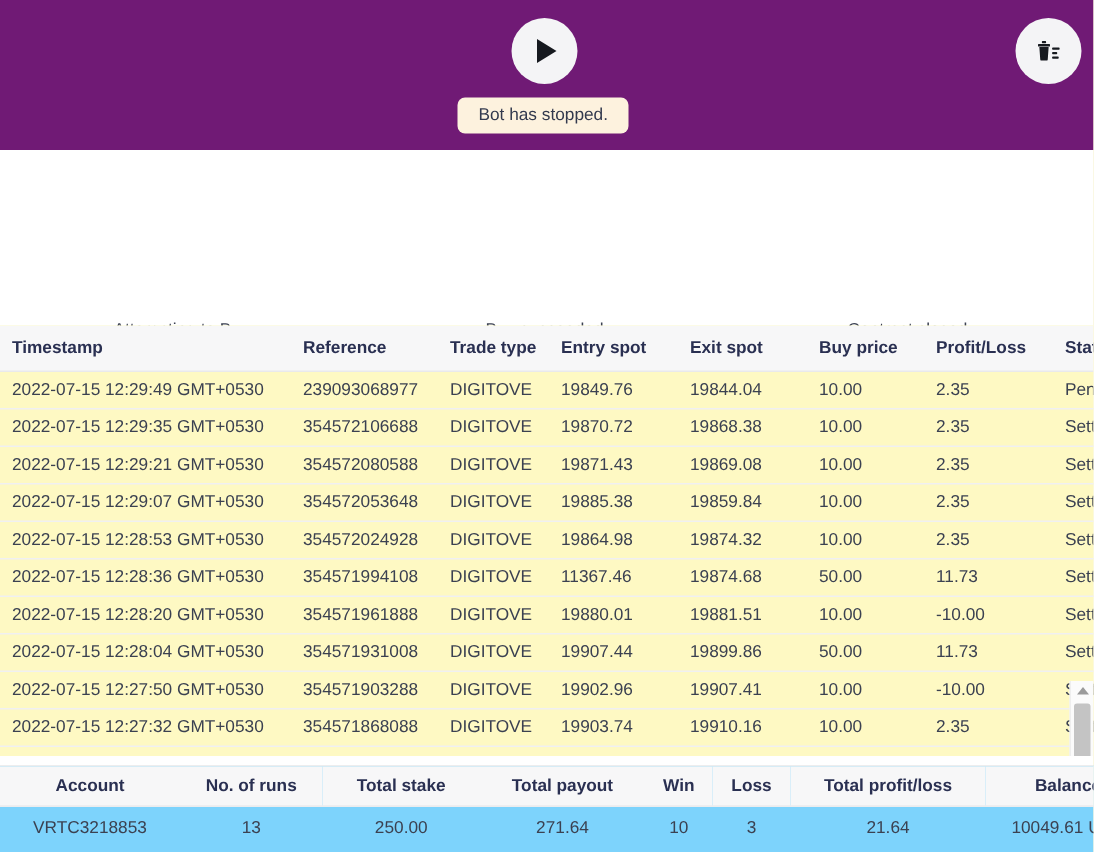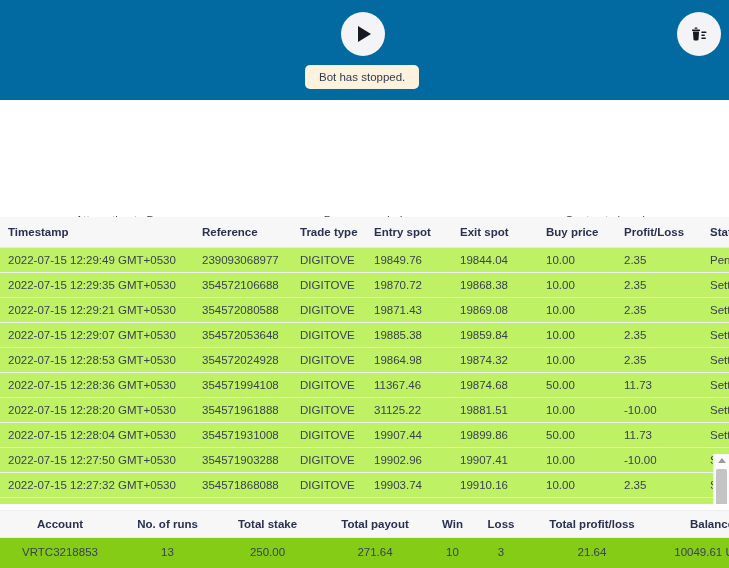--- a/index.html
+++ b/index.html
@@ -6,21 +6,21 @@
   body{
     width:729px;height:568px;overflow:hidden;
     background:#f2f3f4;
     font-family:"Liberation Sans","DejaVu Sans",sans-serif;
     color:#2a3052;
     -webkit-font-smoothing:antialiased;
   }
   .app{position:relative;width:729px;height:568px;background:#ffffff;}
 
   
-  .topbar{position:relative;height:100px;background:#0369a1;text-align:right;}
+  .topbar{position:relative;height:100px;background:#701a75;text-align:right;}
   .run-btn{
     position:absolute;left:341px;top:12px;width:44px;height:44px;border-radius:50%;
     background:#f4f4f6;border:none;display:flex;align-items:center;justify-content:center;
     cursor:pointer;padding:0;
   }
   .run-btn .tri{
     width:0;height:0;border-style:solid;border-width:8px 0 8px 13px;
     border-color:transparent transparent transparent #16191f;margin-left:3px;
   }
   .clear-btn{
@@ -59,21 +59,21 @@
   }
   .tl-tip::before{
     content:"";position:absolute;left:50%;top:-5px;margin-left:-5px;
     width:0;height:0;border-style:solid;border-width:0 5px 5px 5px;
     border-color:transparent transparent #fdf0d9 transparent;
   }
 
   
   .table-wrap{
     position:absolute;left:0;top:217px;width:729px;height:287px;
-    background:#bef264;overflow:hidden;
+    background:#fef9c3;overflow:hidden;
   }
   table.journal{border-collapse:collapse;width:712px;table-layout:fixed;}
   table.journal th{
     background:#f7f7f8;color:#2a3052;font-size:11.5px;font-weight:bold;
     text-align:left;padding:8px 0 8px 8px;border-bottom:1px solid #e9e9ec;
     height:14px;
   }
   table.journal td{
     font-size:11.5px;color:#3b4151;text-align:left;padding:6px 0 6px 8px;
     border-bottom:1px solid #f0f0f2;height:12px;white-space:nowrap;overflow:hidden;
@@ -102,21 +102,21 @@
   .sbar .arrow.up{top:0;}
   .sbar .arrow .g{width:0;height:0;border-style:solid;}
   .sbar .arrow.up .g{border-width:0 4px 5px 4px;border-color:transparent transparent #9b9b9b transparent;}
   .sbar .thumb{
     position:absolute;left:2px;top:15px;width:11px;height:205px;
     background:#c4c4c4;border-radius:2px;cursor:pointer;
   }
 
   
   .summary{
-    position:absolute;left:0;top:510px;width:729px;height:58px;background:#84cc16;
+    position:absolute;left:0;top:510px;width:729px;height:58px;background:#7dd3fc;
     border-top:1px solid #ededee;
   }
   table.summary-tbl{border-collapse:collapse;width:729px;table-layout:fixed;}
   table.summary-tbl th{
     background:#f7f7f8;color:#2a3052;font-size:11.5px;font-weight:bold;
     text-align:center;padding:7px 0;border-bottom:1px solid #ececee;
   }
   table.summary-tbl td{
     font-size:11.5px;color:#3b4151;text-align:center;padding:8px 15px;
   }
@@ -242,21 +242,21 @@
             <td class="c-es">11367.46</td>
             <td class="c-xs">19874.68</td>
             <td class="c-bp">50.00</td>
             <td class="c-pl pos-g">11.73</td>
             <td class="c-st">Settled</td>
           </tr>
           <tr>
             <td class="c-ts">2022-07-15 12:28:20 GMT+0530</td>
             <td class="c-ref">354571961888</td>
             <td class="c-tt">DIGITOVE</td>
-            <td class="c-es">31125.22</td>
+            <td class="c-es">19880.01</td>
             <td class="c-xs">19881.51</td>
             <td class="c-bp">10.00</td>
             <td class="c-pl neg">-10.00</td>
             <td class="c-st">Settled</td>
           </tr>
           <tr>
             <td class="c-ts">2022-07-15 12:28:04 GMT+0530</td>
             <td class="c-ref">354571931008</td>
             <td class="c-tt">DIGITOVE</td>
             <td class="c-es">19907.44</td>

